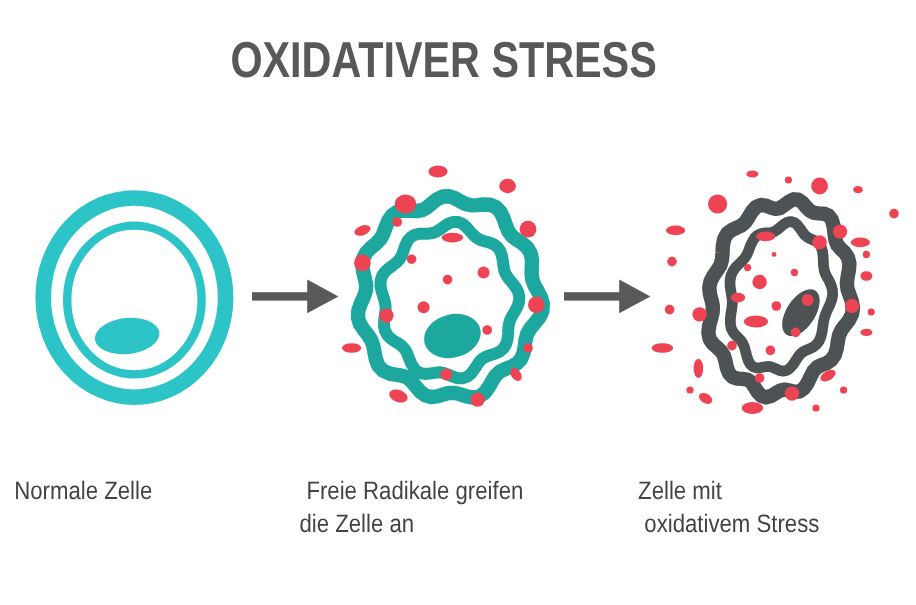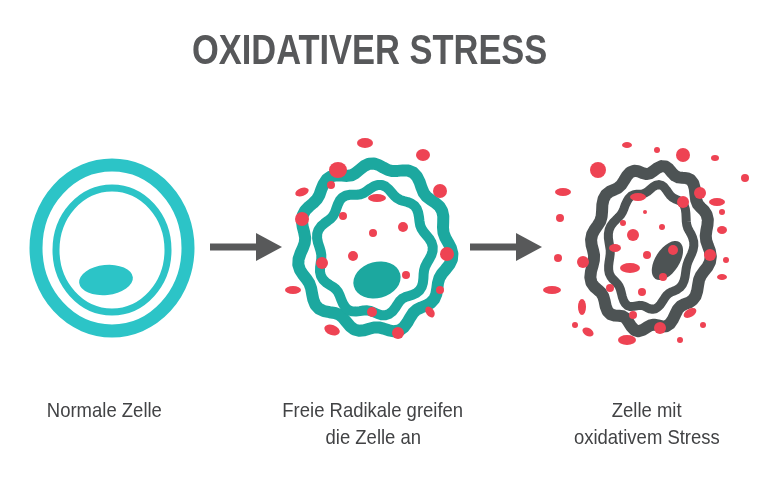--- a/index.html
+++ b/index.html
@@ -33,21 +33,20 @@
     transform-origin: center top;
   }
   .diagram-svg {
     position: absolute;
     top: 0;
     left: 0;
   }
   .cell-label {
     position: absolute;
     top: 396px;
-    text-align: center;
     font-size: 21px;
     line-height: 27px;
     color: #424345;
     white-space: nowrap;
   }
   .cell-label .cond {
     display: inline-block;
     transform: scaleX(0.88);
     transform-origin: center top;
   }

